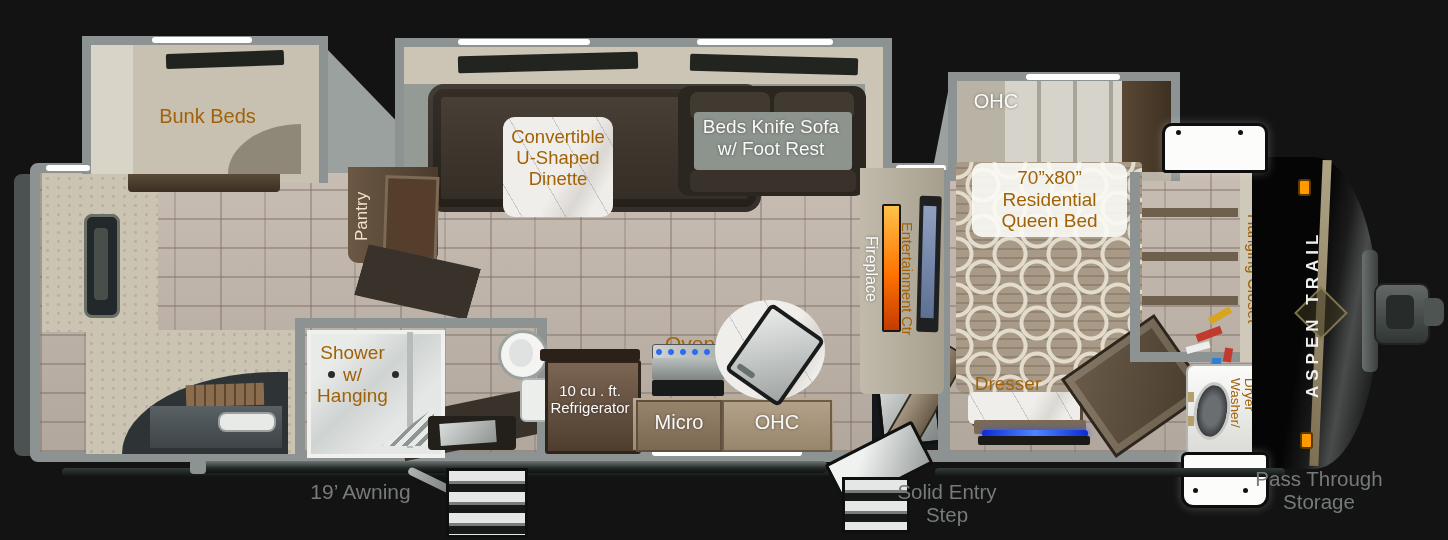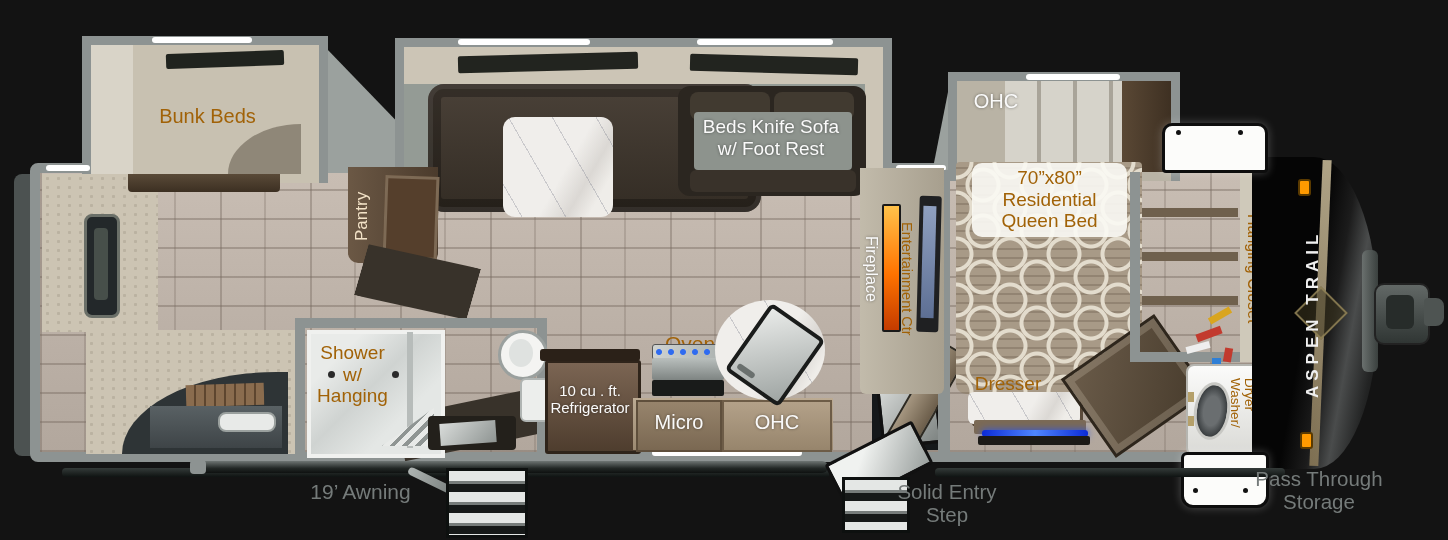--- a/index.html
+++ b/index.html
@@ -48,20 +48,23 @@
 
   <div class="a wallbox" style="left:395px;top:38px;width:479px;height:133px;background:#ccc5b6;"></div>
   <div class="a" style="left:404px;top:84px;width:461px;height:87px;background:#949b95;"></div>
   <div class="a" style="left:458px;top:54px;width:180px;height:17px;background:#22241f;border-radius:2px;transform:rotate(-1.5deg);"></div>
   <div class="a" style="left:690px;top:56px;width:168px;height:17px;background:#22241f;border-radius:2px;transform:rotate(1.5deg);"></div>
   <div class="a" style="left:458px;top:39px;width:132px;height:6px;background:#fff;border-radius:3px;"></div>
   <div class="a" style="left:697px;top:39px;width:136px;height:6px;background:#fff;border-radius:3px;"></div>
 
   <div class="a" style="left:428px;top:84px;width:333px;height:128px;background:linear-gradient(180deg,#4a4138,#332c24);border-radius:16px;box-shadow:inset 0 0 0 5px rgba(255,255,255,.07), inset 0 0 0 13px rgba(0,0,0,.28);"></div>
   <div class="a marble" style="left:503px;top:117px;width:110px;height:100px;border-radius:12px;"></div>
+  <div class="a pre blk" style="left:503px;top:126px;width:110px;font-size:18.5px;">Convertible
+U-Shaped
+Dinette</div>
 
   <div class="a" style="left:678px;top:86px;width:188px;height:110px;background:#2b2620;border-radius:12px;"></div>
   <div class="a" style="left:690px;top:92px;width:80px;height:28px;background:linear-gradient(180deg,#47403 6,#2b2620);background-color:#413a30;border-radius:8px;"></div>
   <div class="a" style="left:774px;top:92px;width:80px;height:28px;background:#413a30;border-radius:8px;"></div>
   <div class="a" style="left:694px;top:112px;width:158px;height:58px;background:#8d938d;border-radius:4px;"></div>
   <div class="a" style="left:690px;top:170px;width:166px;height:22px;background:#39322a;border-radius:6px;"></div>
   <div class="a pre wht" style="left:690px;top:116px;width:162px;font-size:19px;">Beds Knife Sofa
 w/ Foot Rest</div>
 
   <div class="a wallbox" style="left:948px;top:72px;width:214px;height:100px;background:#b9b3a5;"></div>

